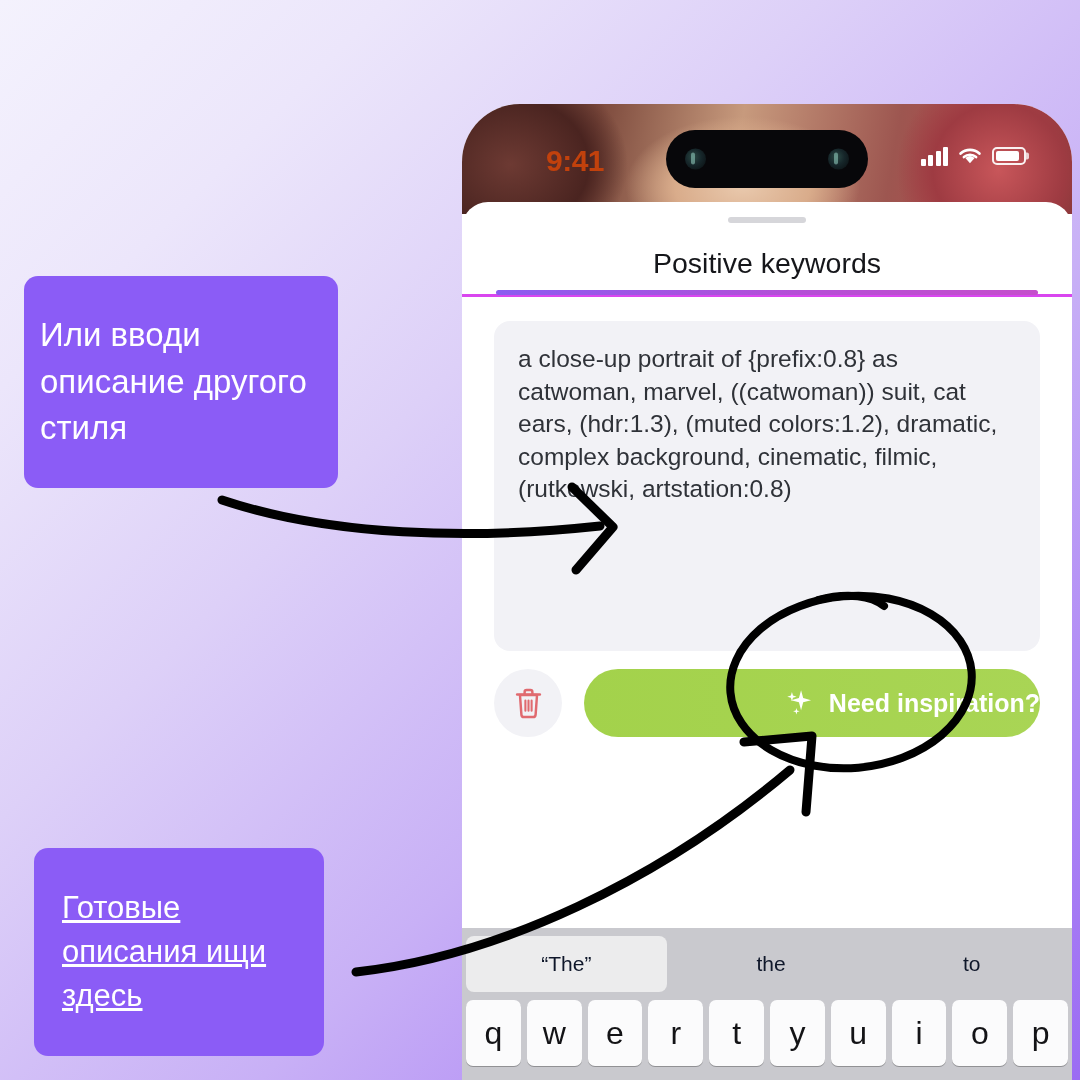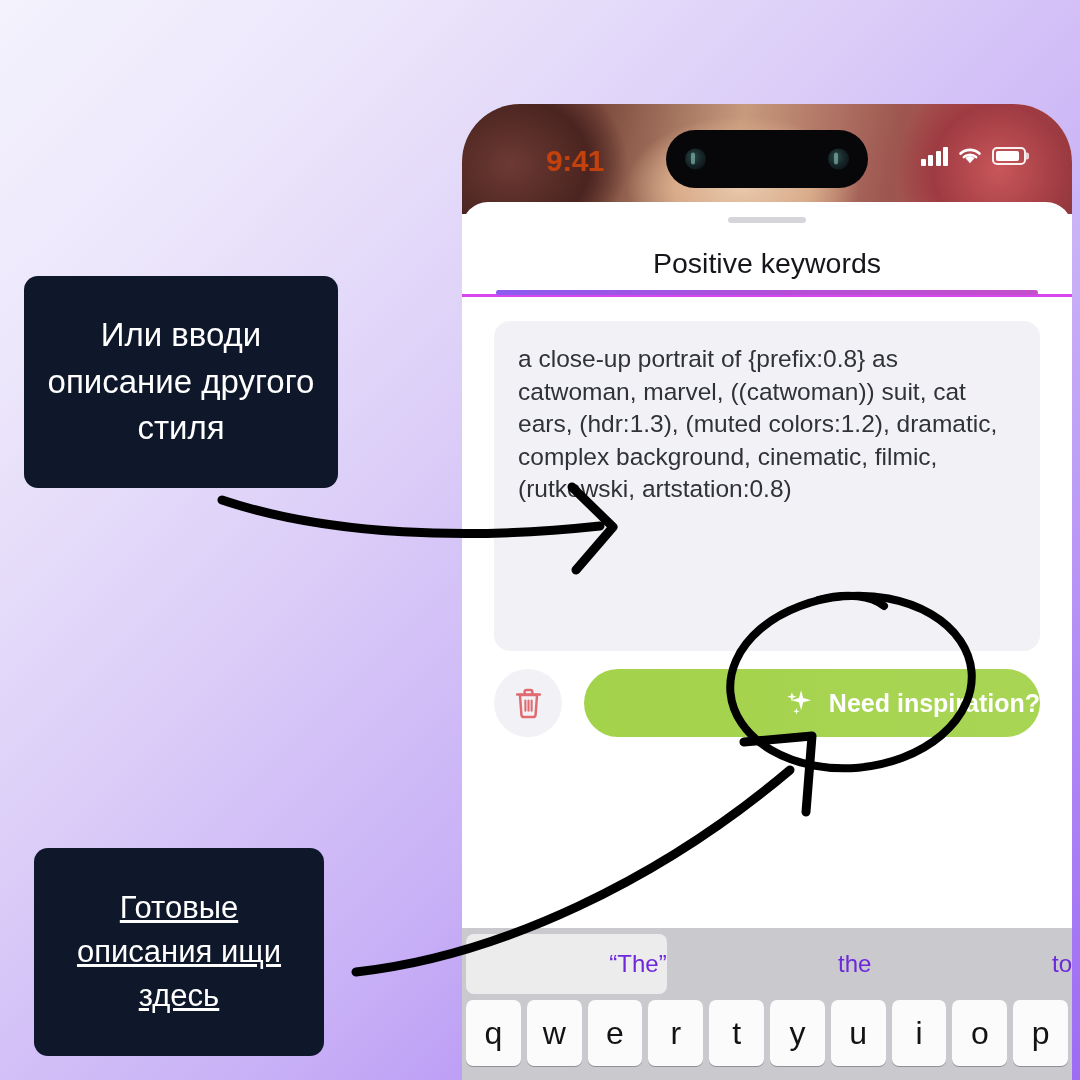--- a/index.html
+++ b/index.html
@@ -233,23 +233,23 @@
     height: 152px;
     background: #c9c9ce;
   }
   .suggestions {
     display: flex;
     align-items: center;
     height: 72px;
   }
   .sug {
     flex: 1;
-    text-align: right;
-    font-size: 24px;
-    color: #6d28d9;
+    text-align: center;
+    font-size: 21px;
+    color: #0f172a;
     position: relative;
   }
   .sug.boxed {
     background: #ececed;
     border-radius: 8px;
     margin: 6px 4px;
     padding: 16px 0;
   }
   .sug.divider::before {
     content: "";
@@ -272,24 +272,24 @@
     align-items: center;
     justify-content: center;
     font-size: 32px;
     color: #131316;
     box-shadow: 0 1px 0 rgba(0,0,0,0.28);
   }
 
   
   .callout {
     position: absolute;
-    background: #0f172a;
+    background: #8b5cf6;
     border-radius: 14px;
     color: #ffffff;
-    text-align: center;
+    text-align: left;
     display: flex;
     flex-direction: column;
     justify-content: center;
     line-height: 1.42;
   }
   #callout-top {
     left: 24px; top: 276px;
     width: 314px; height: 212px;
     font-size: 33px;
     padding: 0 16px;

